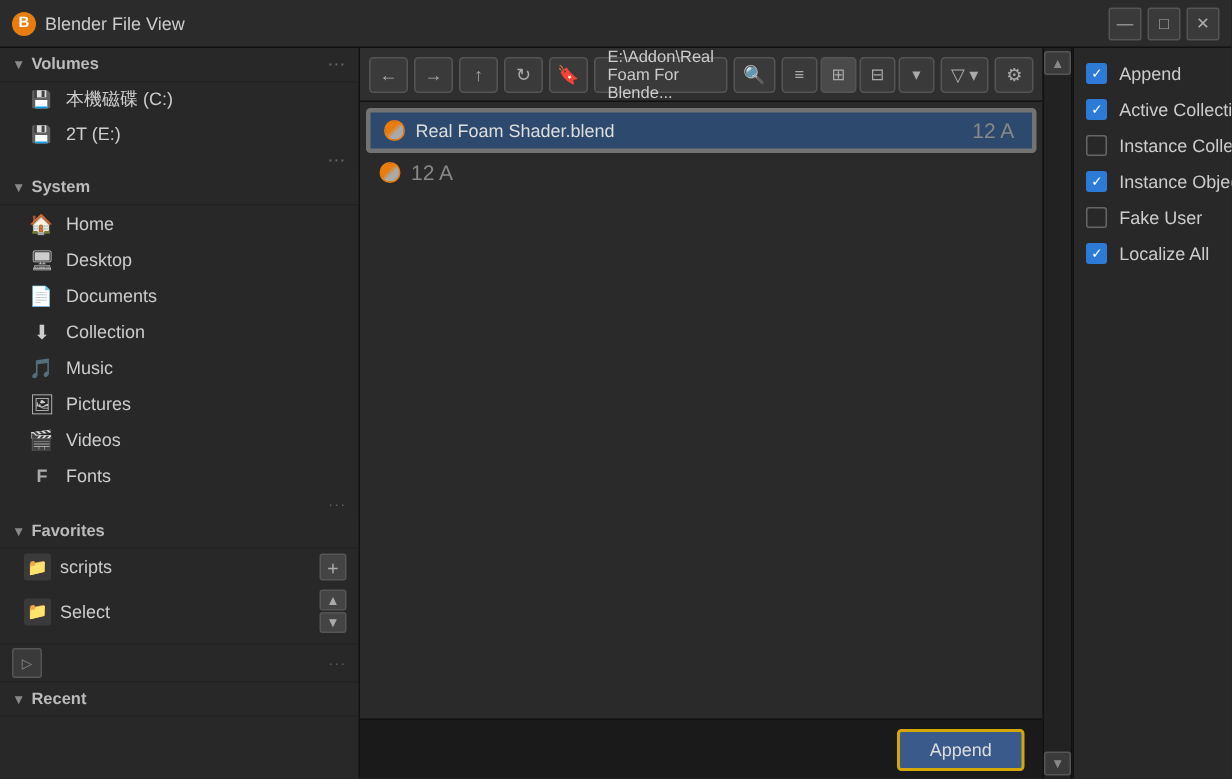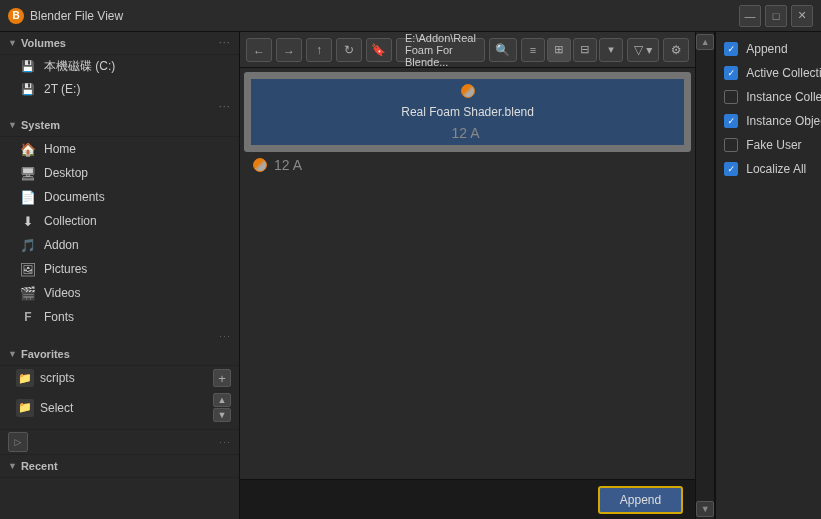--- a/index.html
+++ b/index.html
@@ -280,22 +280,21 @@
       display: flex;
       align-items: center;
       padding: 4px 8px;
       gap: 6px;
       cursor: pointer;
       border-radius: 3px;
       margin-bottom: 1px;
     }
     .file-item.selected {
       background: #2d4a6e;
-      border: 7px solid #737373;
-      flex-direction: column;
+      border: 3px solid #737373;
     }
     .file-icon {
       width: 16px;
       height: 16px;
       display: flex;
       align-items: center;
       justify-content: center;
     }
     .blender-icon {
       width: 14px;
@@ -463,21 +462,21 @@
       <div class="sidebar-item">
         <span class="item-icon">📄</span>
         <span>Documents</span>
       </div>
       <div class="sidebar-item">
         <span class="item-icon">⬇</span>
         <span>Collection</span>
       </div>
       <div class="sidebar-item">
         <span class="item-icon">🎵</span>
-        <span>Addon</span>
+        <span>Music</span>
       </div>
       <div class="sidebar-item">
         <span class="item-icon">🖼</span>
         <span>Pictures</span>
       </div>
       <div class="sidebar-item">
         <span class="item-icon">🎬</span>
         <span>Videos</span>
       </div>
       <div class="sidebar-item">

